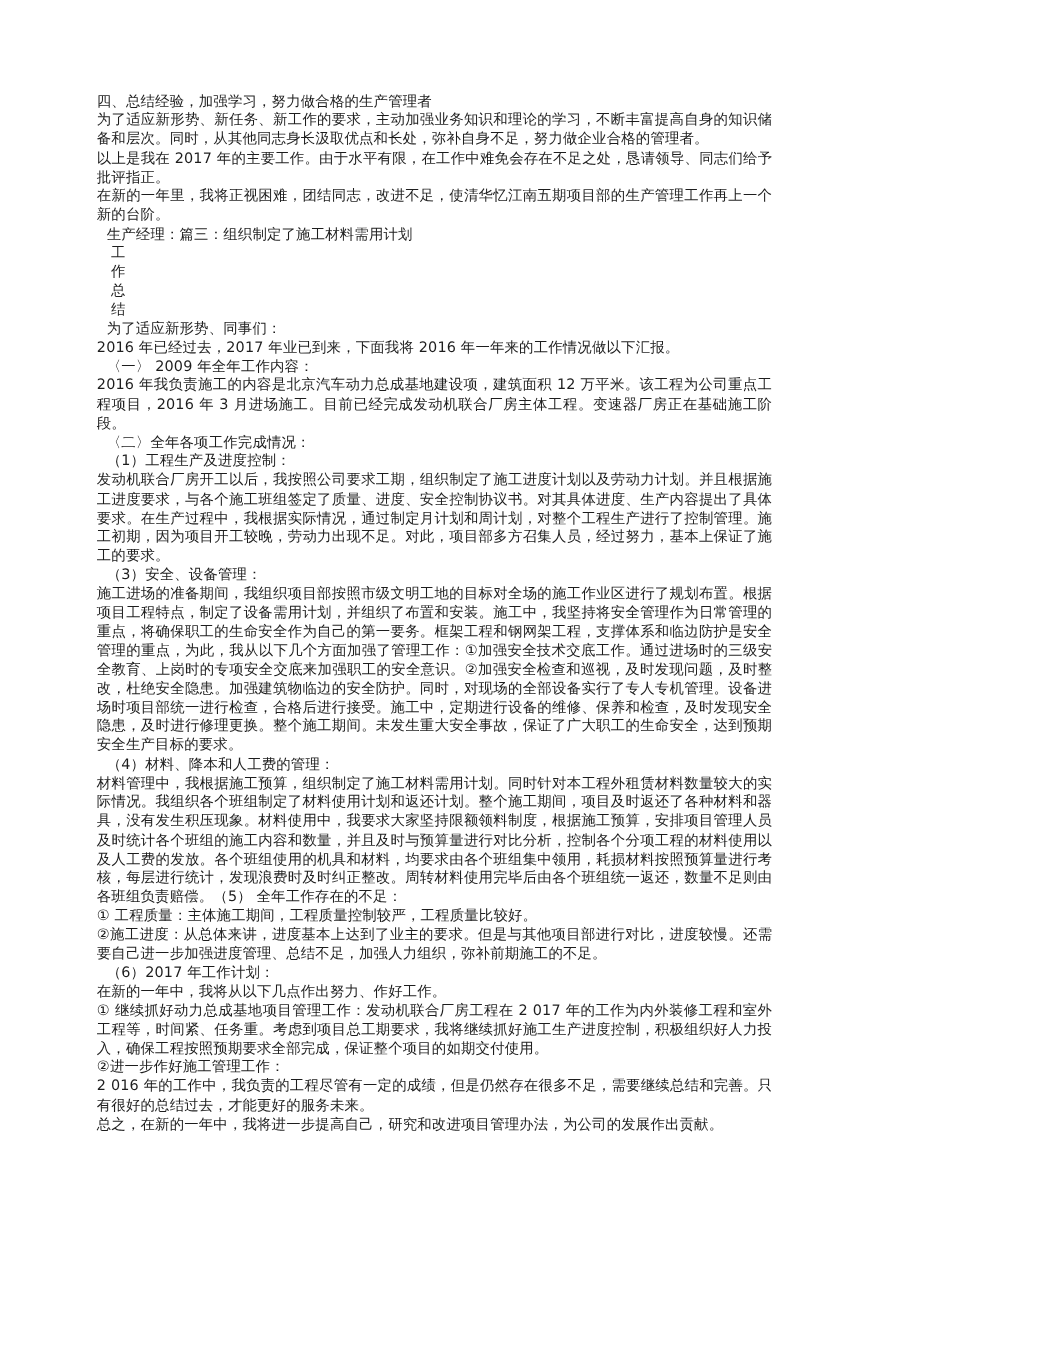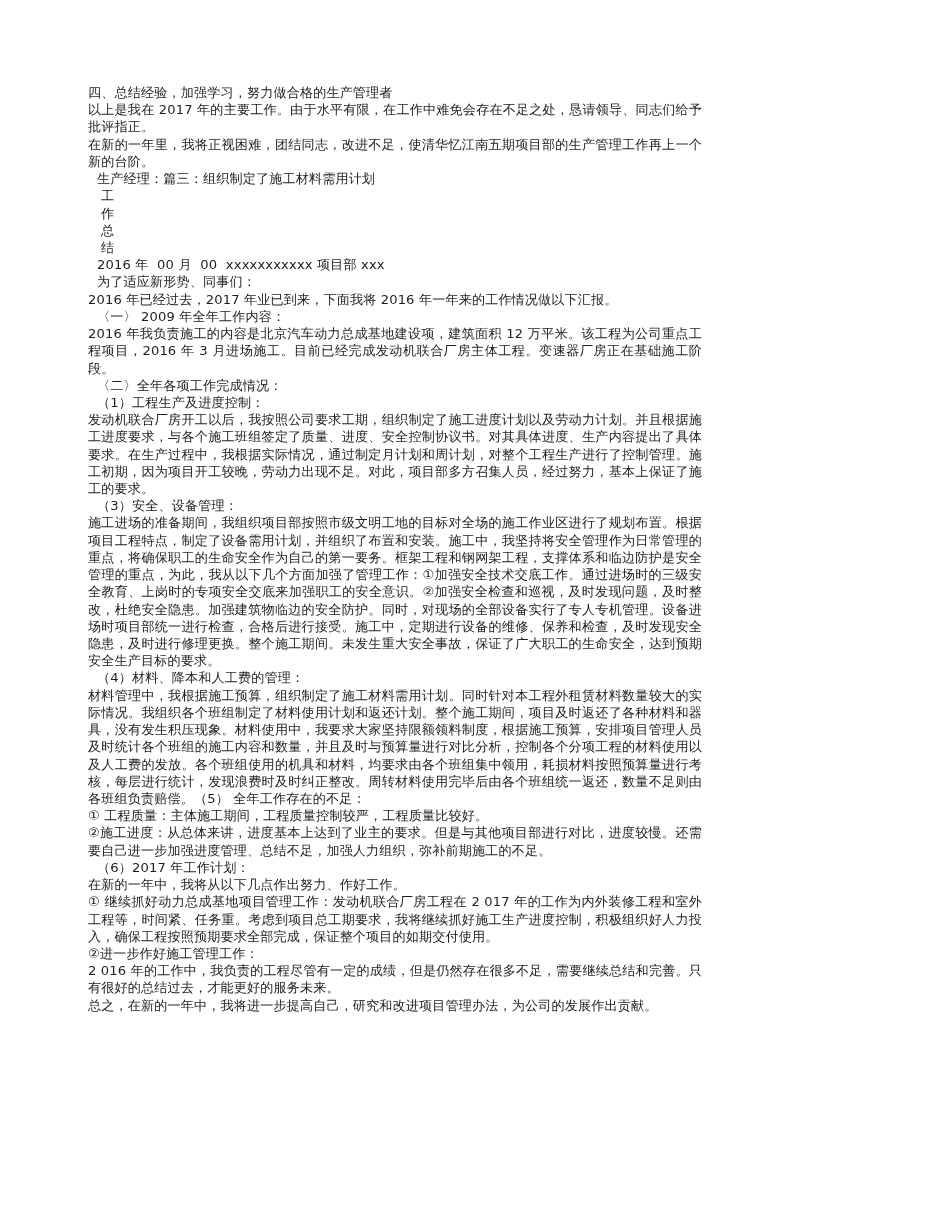--- a/index.html
+++ b/index.html
@@ -45,30 +45,30 @@
   .p.indent2 { text-indent: 0; padding-left: 13px; }
   .p.nowrap { white-space: pre; word-break: normal; }
 </style>
 </head>
 <body>
 
 <div id="doc-page">
   <div id="doc-body">
 
     <p class="p">四、总结经验，加强学习，努力做合格的生产管理者</p>
+    <p class="p">为了适应新形势、新任务、新工作的要求，主动加强业务知识和理论的学习，不断丰富提高自身的知识储备和层次。同时，从其他同志身长汲取优点和长处，弥补自身不足，努力做企业合格的管理者。</p>
     <p class="p">以上是我在 2017 年的主要工作。由于水平有限，在工作中难免会存在不足之处，恳请领导、同志们给予批评指正。</p>
     <p class="p">在新的一年里，我将正视困难，团结同志，改进不足，使清华忆江南五期项目部的生产管理工作再上一个新的台阶。</p>
 
     <p class="p indent1">生产经理：篇三：组织制定了施工材料需用计划</p>
     <p class="p indent2">工</p>
     <p class="p indent2">作</p>
     <p class="p indent2">总</p>
     <p class="p indent2">结</p>
 
-    <p class="p indent1 nowrap">2016 年  00 月  00  xxxxxxxxxxx 项目部 xxx</p>
     <p class="p indent1">为了适应新形势、同事们：</p>
 
     <p class="p">2016 年已经过去，2017 年业已到来，下面我将 2016 年一年来的工作情况做以下汇报。</p>
     <p class="p indent1">〈一〉 2009 年全年工作内容：</p>
     <p class="p">2016 年我负责施工的内容是北京汽车动力总成基地建设项，建筑面积 12 万平米。该工程为公司重点工程项目，2016 年 3 月进场施工。目前已经完成发动机联合厂房主体工程。变速器厂房正在基础施工阶段。</p>
     <p class="p indent1">〈二〉全年各项工作完成情况：</p>
 
     <p class="p indent1">（1）工程生产及进度控制：</p>
     <p class="p">发动机联合厂房开工以后，我按照公司要求工期，组织制定了施工进度计划以及劳动力计划。并且根据施工进度要求，与各个施工班组签定了质量、进度、安全控制协议书。对其具体进度、生产内容提出了具体要求。在生产过程中，我根据实际情况，通过制定月计划和周计划，对整个工程生产进行了控制管理。施工初期，因为项目开工较晚，劳动力出现不足。对此，项目部多方召集人员，经过努力，基本上保证了施工的要求。</p>
 

